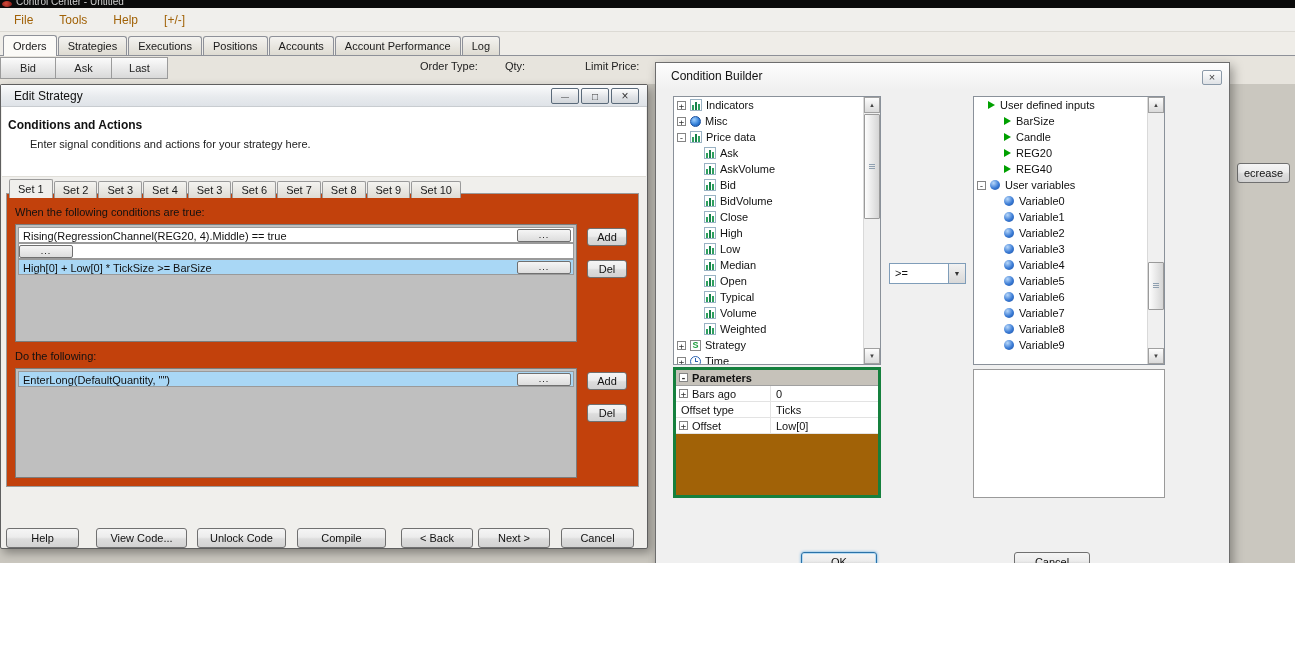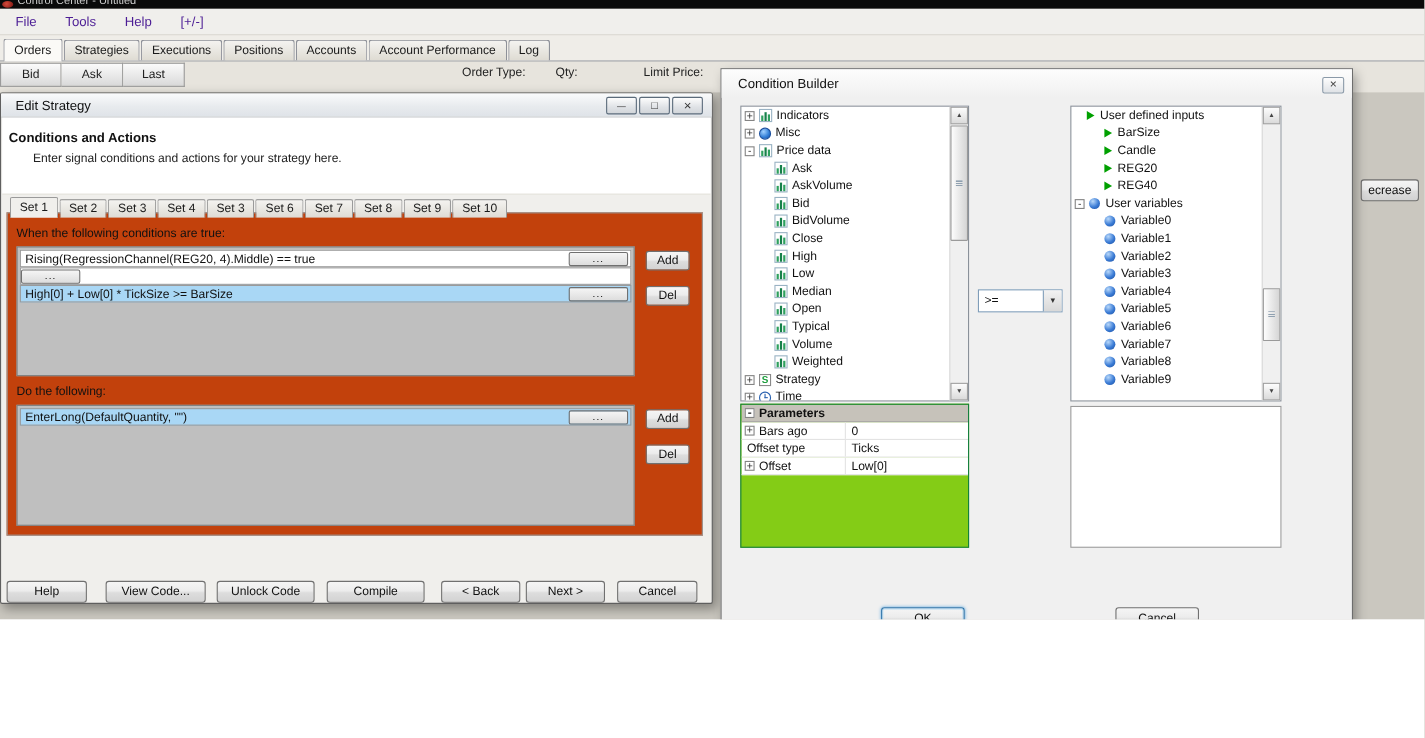--- a/index.html
+++ b/index.html
@@ -7,21 +7,21 @@
   body { font-family:"Liberation Sans", sans-serif; }
   .screen { position:relative; width:1295px; height:563px; overflow:hidden; background:#cac7bf; }
   .abs { position:absolute; }
 
   
   .top-black { left:0; top:0; width:1295px; height:8px; background:#0a0a0a; overflow:hidden; display:flex; align-items:flex-start; }
   .app-logo { width:10px; height:6px; margin:1px 4px 0 2px; background:radial-gradient(circle at 40% 40%, #d44a3a, #7a1410); border-radius:50%; }
   .app-title-clip { color:#cfcfcf; font-size:10px; line-height:10px; margin-top:-3px; white-space:nowrap; }
 
   .menubar { left:0; top:8px; width:1295px; height:24px; background:#f0efec; border-bottom:1px solid #dcdad4; display:flex; align-items:center; padding-left:4px; }
-  .menu-item { font-size:12px; color:#4c1d95; padding:3px 10px; margin-right:6px; }
+  .menu-item { font-size:12px; color:#a16207; padding:3px 10px; margin-right:6px; }
 
   .tabstrip { left:0; top:32px; width:1295px; height:24px; background:#efede8; border-bottom:1px solid #8e9199; display:flex; align-items:flex-end; padding-left:3px; }
   .tab { height:19px; display:flex; align-items:center; padding:0 9px; font-size:11px; color:#1a1a1a;
          background:linear-gradient(#f4f3f0,#dedbd2); border:1px solid #8e9199; border-bottom:none;
          border-radius:3px 3px 0 0; margin-right:1px; }
   .tab.active { height:21px; background:#fbfaf7; margin-bottom:-1px; z-index:2; }
 
   .content-band { left:0; top:56px; width:1295px; height:28px; background:#e7e4dd; }
   .quote-headers { position:absolute; left:0; top:1px; display:flex; }
   .quote-cell { width:56px; height:22px; display:flex; align-items:center; justify-content:center; font-size:11px; color:#222;
@@ -115,21 +115,21 @@
   .sb-btn.down::before { content:"\25BC"; font-size:6px; }
   .sb-thumb { position:absolute; left:0; width:16px; background:linear-gradient(90deg,#fdfdfd,#d5d5d5); border:1px solid #9a9a9a; border-radius:1px; }
   .sb-thumb::after { content:""; position:absolute; left:4px; right:4px; top:50%; margin-top:-3px; height:6px;
     background:repeating-linear-gradient(#8fa0b0 0 1px, transparent 1px 2px); }
 
   .combo { position:absolute; width:77px; height:21px; border:1px solid #7f9db9; background:#fff; display:flex; }
   .combo-text { flex:1; font-size:11px; color:#111; padding:3px 0 0 5px; }
   .combo-btn { width:17px; border-left:1px solid #7f9db9; background:linear-gradient(#f2f2f2,#d8d8d8); display:flex; align-items:center; justify-content:center; color:#333; }
   .combo-btn::before { content:"\25BC"; font-size:7px; }
 
-  .param-grid { position:absolute; background:#84cc16; border:1px solid #15803d; overflow:hidden; }
+  .param-grid { position:absolute; background:#a16207; border:3px solid #15803d; overflow:hidden; }
   .param-header { height:16px; background:#c6c2ba; border-bottom:1px solid #a0a0a0; display:flex; align-items:center; padding-left:3px;
                   font-size:11px; font-weight:bold; color:#111; }
   .param-row { height:16px; display:flex; align-items:stretch; border-bottom:1px solid #e3e3e3; background:#fff; font-size:11px; color:#111; }
   .param-label { width:95px; display:flex; align-items:center; padding-left:3px; border-right:1px solid #e3e3e3; }
   .param-label.indent { padding-left:5px; }
   .param-value { flex:1; display:flex; align-items:center; padding-left:5px; }
 
   .right-panel { position:absolute; background:#ffffff; border:1px solid #9a9a9a; }
   .grip { position:absolute; width:13px; height:13px;
           background:repeating-linear-gradient(135deg, transparent 0 3px, #9a9a9a 3px 4px); }

